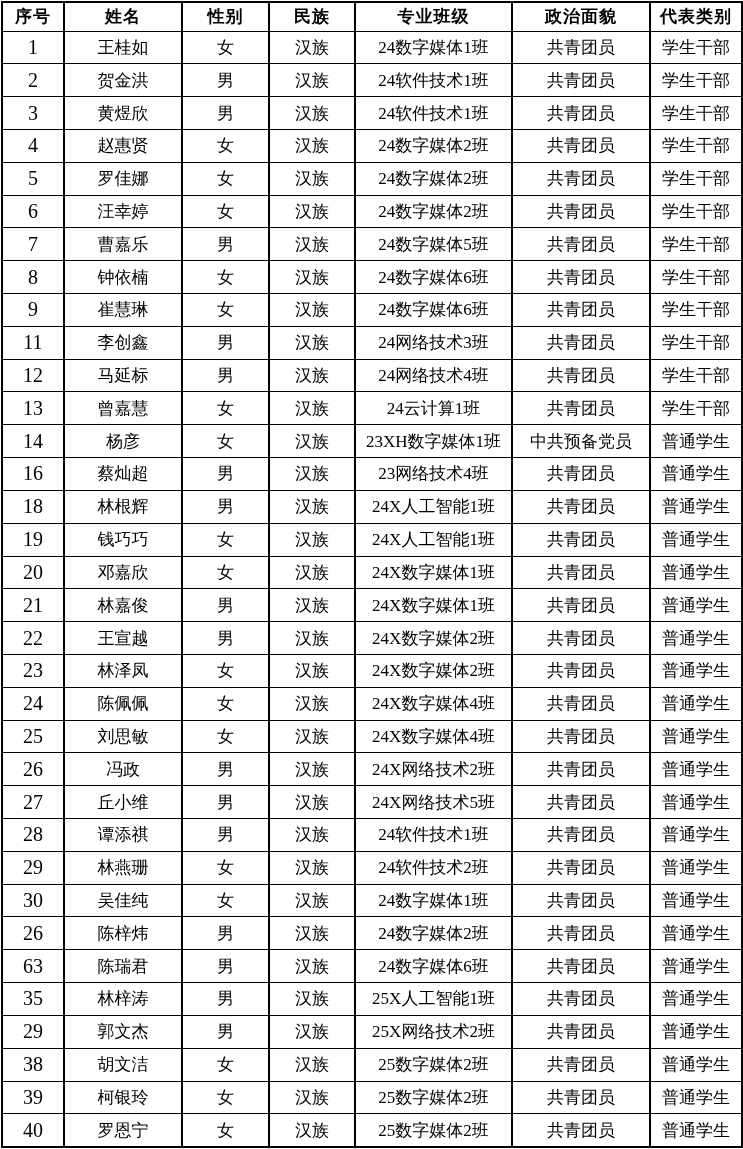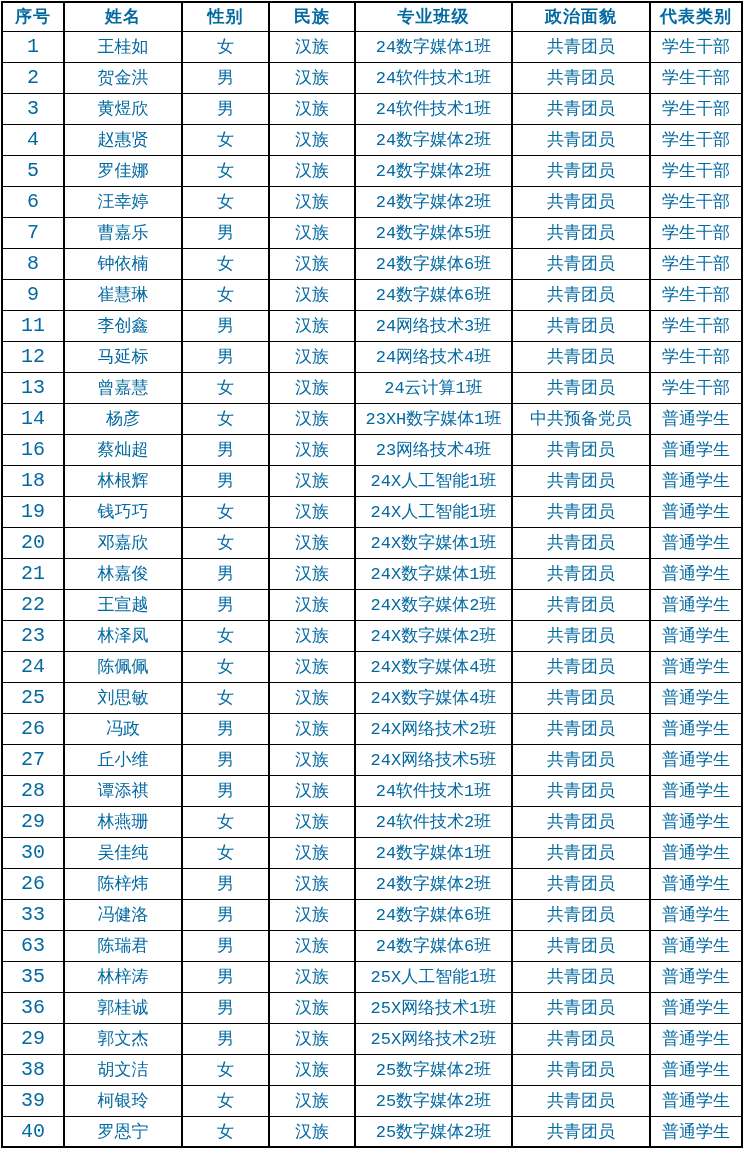--- a/index.html
+++ b/index.html
@@ -7,22 +7,22 @@
     padding: 0;
     background: #ffffff;
   }
   .page {
     width: 743px;
     height: 1149px;
     background: #ffffff;
     box-sizing: border-box;
     padding: 1px;
     overflow: hidden;
-    font-family: Liberation Mono, monospace;
-    color: #0369a1;
+    font-family: Liberation Serif, serif;
+    color: #000000;
   }
   table.roster {
     border-collapse: collapse;
     table-layout: fixed;
     width: 741px;
     height: 1147px;
     border: 2px solid #000000;
   }
   table.roster th,
   table.roster td {
@@ -324,52 +324,34 @@
         <tr>
           <td>26</td>
           <td>陈梓炜</td>
           <td>男</td>
           <td>汉族</td>
           <td>24数字媒体2班</td>
           <td>共青团员</td>
           <td>普通学生</td>
         </tr>
         <tr>
-          <td>33</td>
-          <td>冯健洛</td>
-          <td>男</td>
-          <td>汉族</td>
-          <td>24数字媒体6班</td>
-          <td>共青团员</td>
-          <td>普通学生</td>
-        </tr>
-        <tr>
           <td>63</td>
           <td>陈瑞君</td>
           <td>男</td>
           <td>汉族</td>
           <td>24数字媒体6班</td>
           <td>共青团员</td>
           <td>普通学生</td>
         </tr>
         <tr>
           <td>35</td>
           <td>林梓涛</td>
           <td>男</td>
           <td>汉族</td>
           <td>25X人工智能1班</td>
-          <td>共青团员</td>
-          <td>普通学生</td>
-        </tr>
-        <tr>
-          <td>36</td>
-          <td>郭桂诚</td>
-          <td>男</td>
-          <td>汉族</td>
-          <td>25X网络技术1班</td>
           <td>共青团员</td>
           <td>普通学生</td>
         </tr>
         <tr>
           <td>29</td>
           <td>郭文杰</td>
           <td>男</td>
           <td>汉族</td>
           <td>25X网络技术2班</td>
           <td>共青团员</td>

